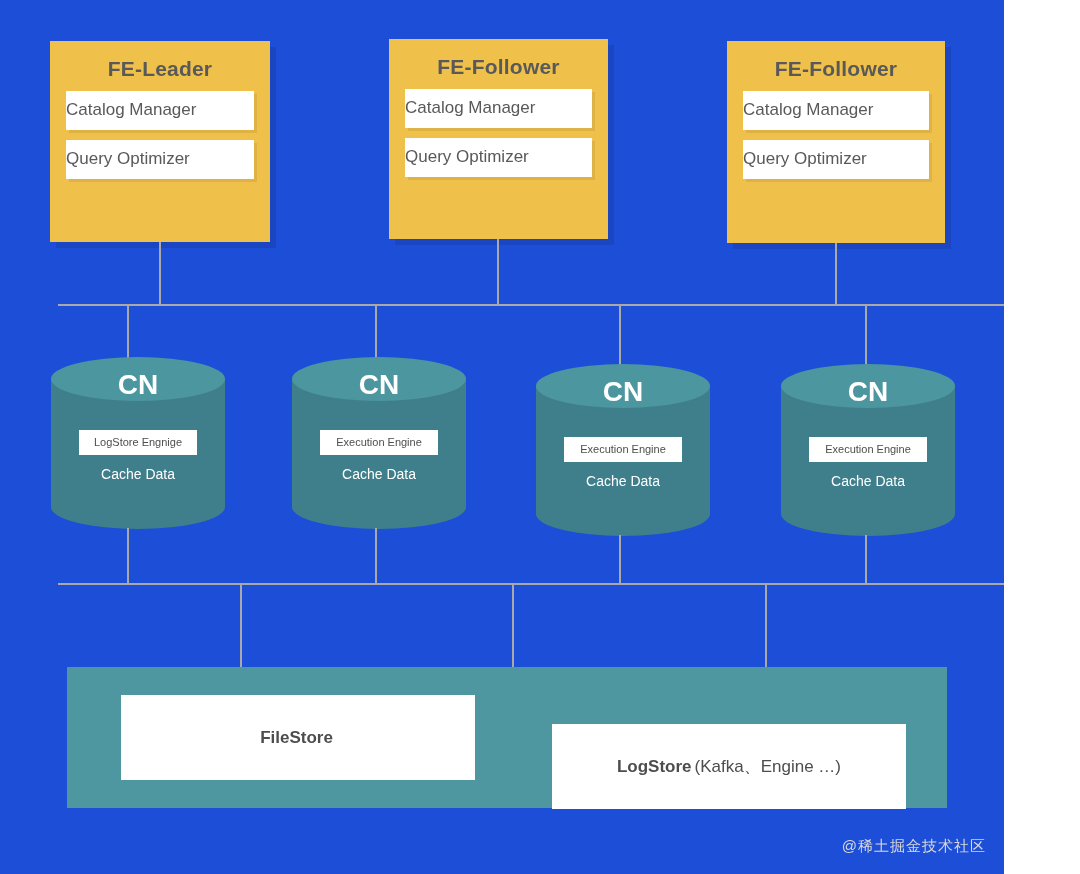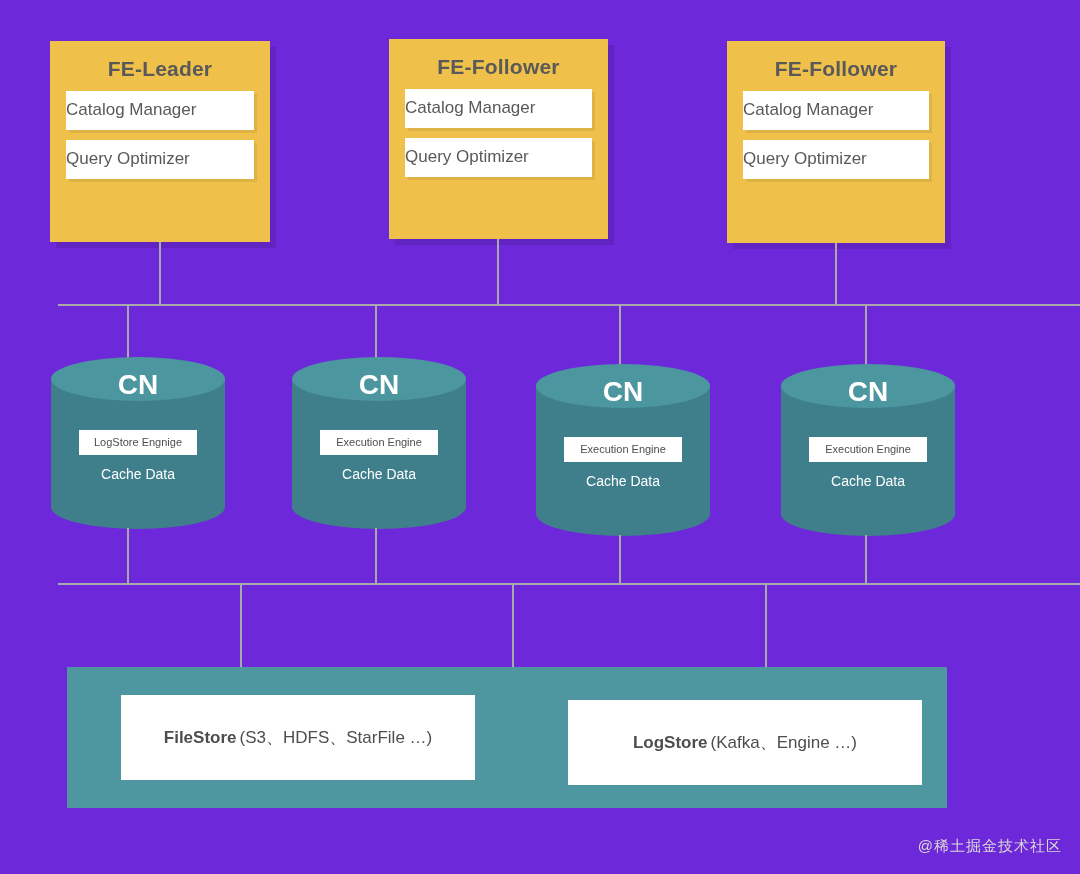--- a/index.html
+++ b/index.html
@@ -5,23 +5,23 @@
   html, body {
     margin: 0;
     padding: 0;
     background: #ffffff;
   }
   body {
     font-family: "Liberation Sans", "DejaVu Sans", sans-serif;
   }
   #canvas {
     position: relative;
-    width: 1080px;
+    width: 1004px;
     height: 874px;
-    background: #6d28d9;
+    background: #1d4ed8;
     overflow: hidden;
   }
 
   
   .bus {
     position: absolute;
     height: 2px;
     background: #a9a9a9;
   }
   .vline {
@@ -247,23 +247,22 @@
 
   <div class="vline" style="left:240px; top:584px; height:83px;"></div>
   <div class="vline" style="left:512px; top:584px; height:83px;"></div>
   <div class="vline" style="left:765px; top:584px; height:83px;"></div>
 
   <div class="storage-bar" style="left:67px; top:667px; width:880px; height:141px;">
   </div>
 
   <div class="store-box" style="left:121px; top:695px; width:354px; height:85px;">
     <span class="store-name">FileStore</span>
-    <span class="store-detail">(S3、HDFS、StarFile …)</span>
-  </div>
-
-  <div class="store-box" style="left:552px; top:700px; width:354px; height:85px;margin-left:16px;">
+  </div>
+
+  <div class="store-box" style="left:552px; top:724px; width:354px; height:85px;">
     <span class="store-name">LogStore</span>
     <span class="store-detail">(Kafka、Engine …)</span>
   </div>
 
   <div class="watermark">@稀土掘金技术社区</div>
 
 </div>
 
 </body></html>

